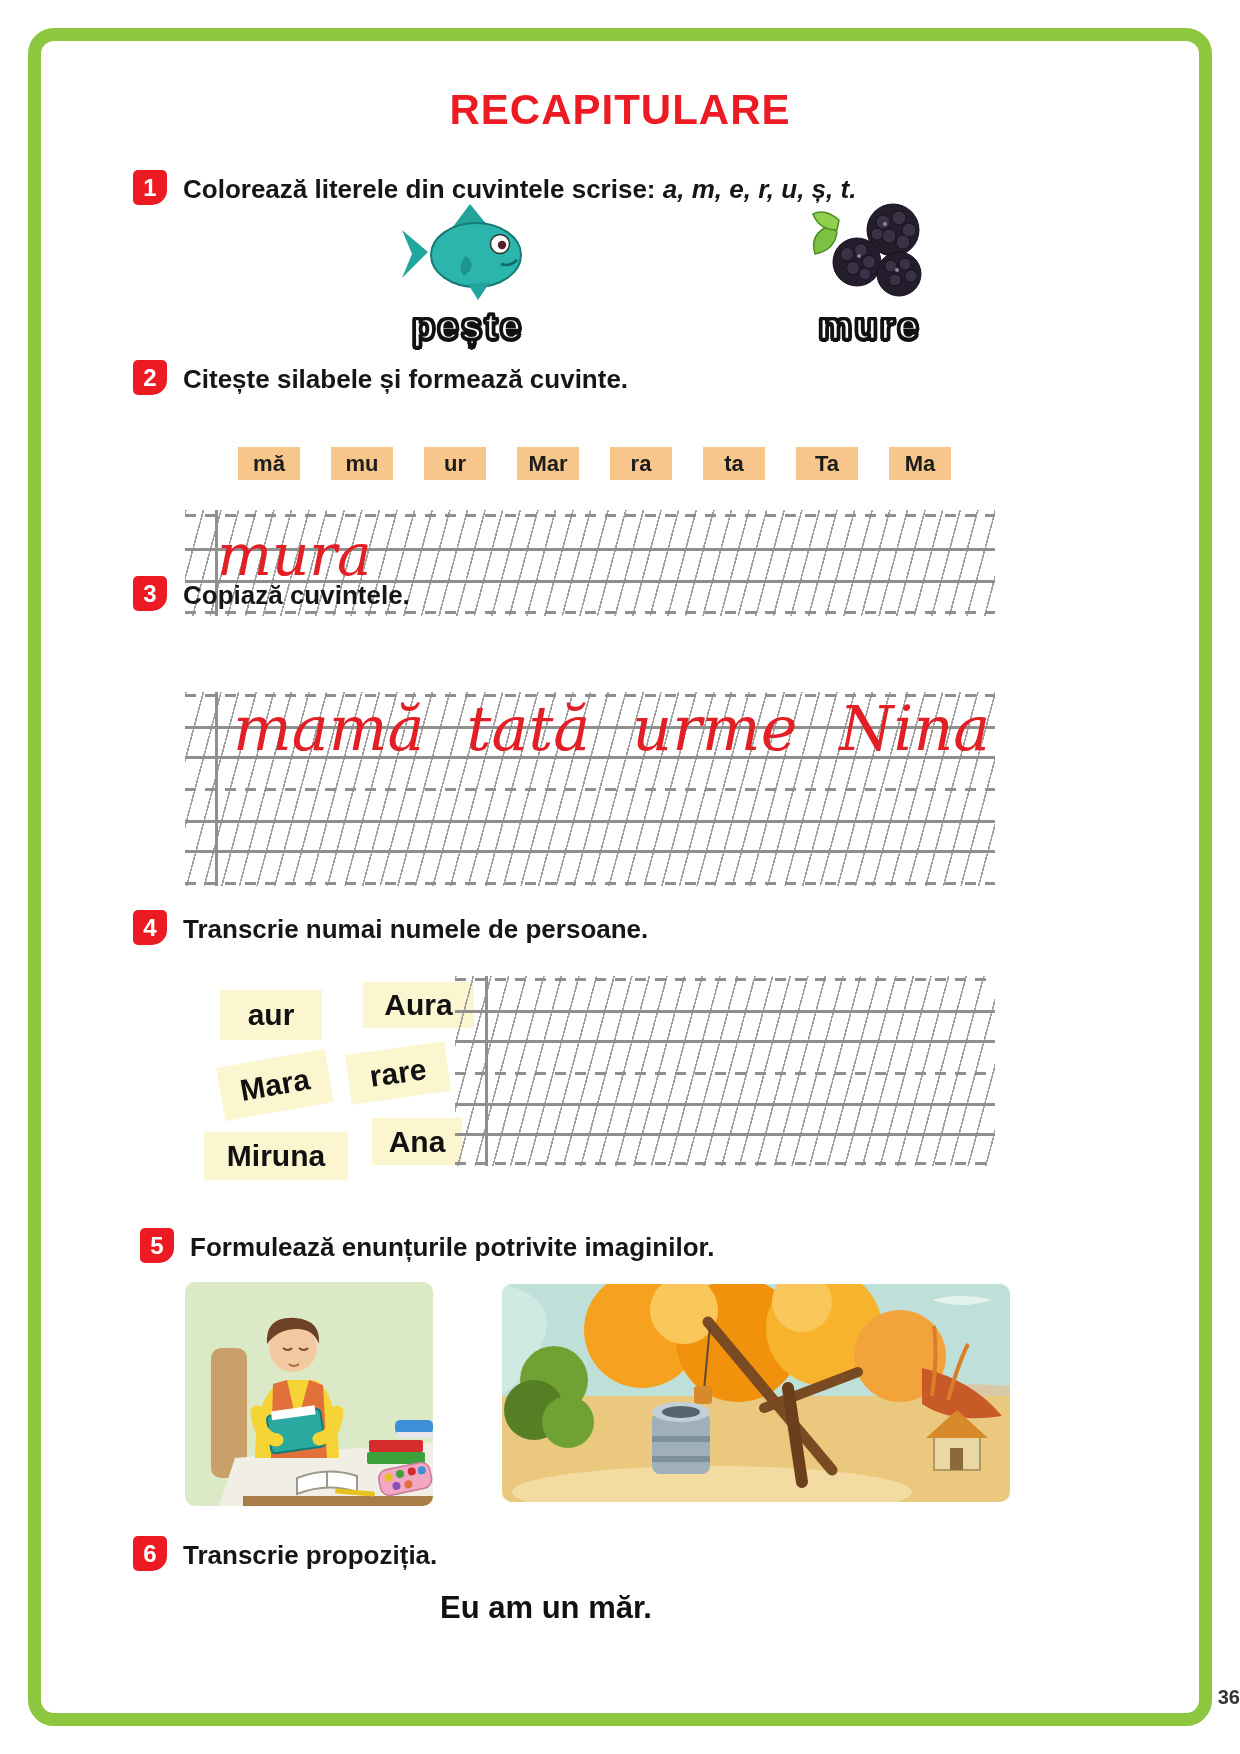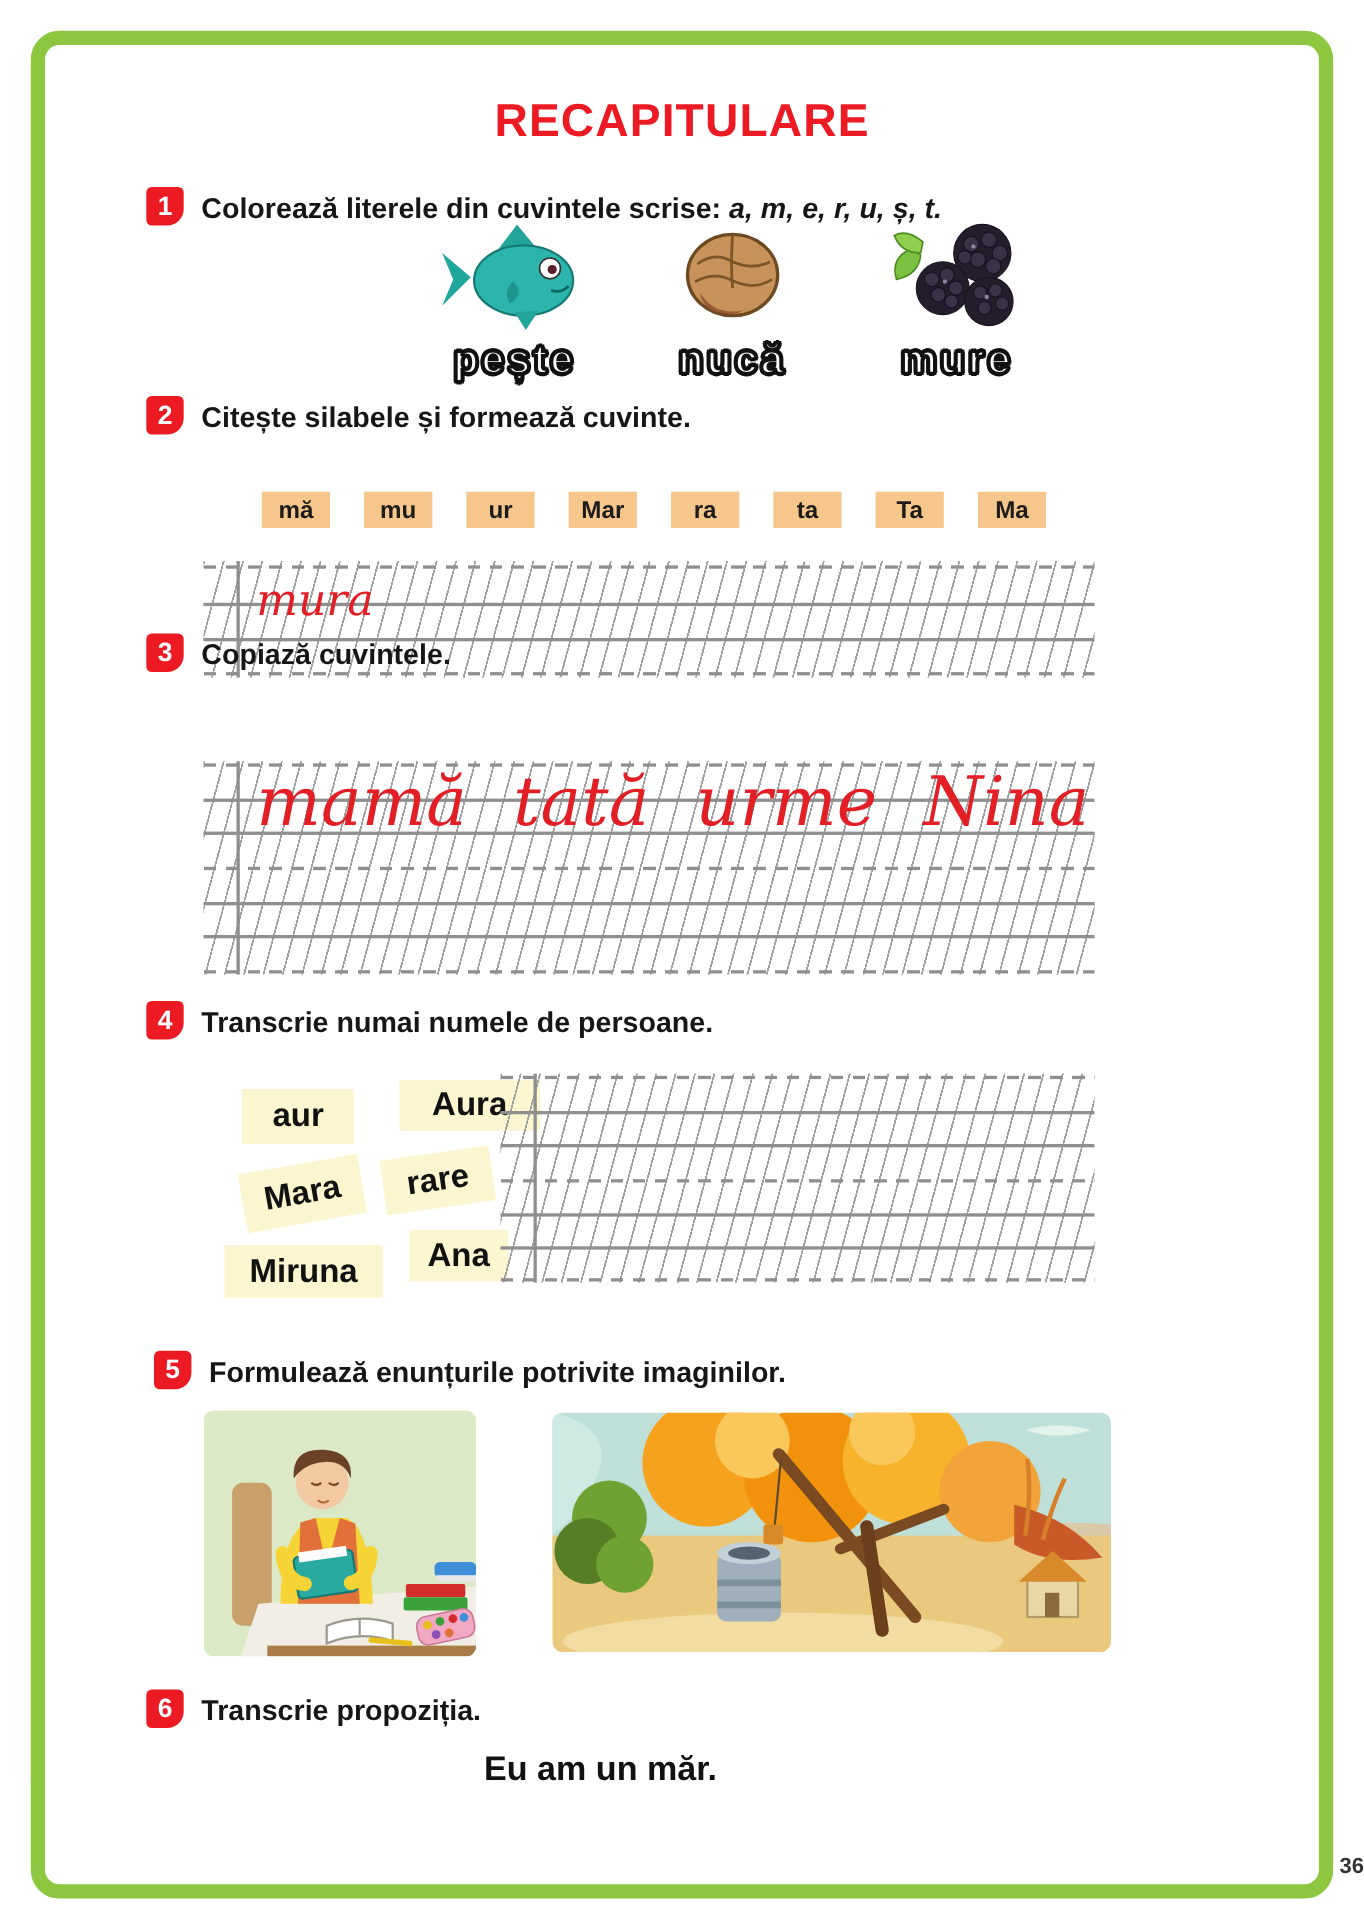--- a/index.html
+++ b/index.html
@@ -85,30 +85,20 @@
       <path d="M30 52 L4 30 L14 54 L4 78 Z" fill="#1FA79E"></path>
       <path d="M54 28 L72 4 L90 26 Z" fill="#23a49b"></path>
       <ellipse cx="78" cy="55" rx="45" ry="32" fill="#2CB5AC" stroke="#157a74" stroke-width="2"></ellipse>
       <path d="M70 84 L80 100 L92 82 Z" fill="#23a49b"></path>
       <path d="M68 56 Q80 66 66 76 Q58 66 68 56 Z" fill="#1d958d"></path>
       <circle cx="102" cy="44" r="9.5" fill="#ffffff" stroke="#333" stroke-width="1.5"></circle>
       <circle cx="104" cy="45" r="4.2" fill="#5a1f2b"></circle>
       <path d="M119 60 Q112 67 103 64" stroke="#0f6a64" stroke-width="2.5" fill="none"></path>
     </svg>
     <span class="bubble">pește</span>
-  </div>
-  <div class="ex1-item" style="left:416px;">
-    <svg width="120" height="104" viewBox="0 0 120 104">
-      <ellipse cx="60" cy="50" rx="41" ry="37" fill="#C8935A" stroke="#6d4a22" stroke-width="3"></ellipse>
-      <path d="M28 40 Q44 28 60 38 Q78 46 94 38" stroke="#7c5526" stroke-width="2.5" fill="none"></path>
-      <path d="M26 56 Q44 46 62 56 Q80 64 96 54" stroke="#7c5526" stroke-width="2.5" fill="none"></path>
-      <path d="M60 14 Q58 40 60 62" stroke="#7c5526" stroke-width="2.5" fill="none"></path>
-      <path d="M30 66 Q44 88 70 82 Q56 90 40 82 Q32 76 30 66 Z" fill="#8a4a28" opacity="0.75"></path>
-    </svg>
-    <span class="bubble">nucă</span>
   </div>
   <div class="ex1-item" style="left:620px;">
     <svg width="130" height="104" viewBox="0 0 130 104">
       <path d="M24 26 Q4 34 10 54 Q30 50 32 32 Z" fill="#7CC242" stroke="#4e8c22" stroke-width="1.5"></path>
       <path d="M34 20 Q20 8 8 14 Q14 30 32 30 Z" fill="#8FD04F" stroke="#4e8c22" stroke-width="1.5"></path>
       <g stroke="#171221" stroke-width="1">
         <circle cx="88" cy="30" r="26" fill="#241d2b"></circle>
         <circle cx="78" cy="22" r="7" fill="#3a3247"></circle>
           <circle cx="94" cy="18" r="7" fill="#3a3247"></circle>
         <circle cx="104" cy="30" r="7" fill="#3a3247"></circle>
@@ -150,21 +140,21 @@
   <div class="tile">Ta</div>
   <div class="tile">Ma</div>
 </div>
 
 <div class="ruled" style="left:185px; top:510px; width:810px; height:106px;">
   <div class="ln-d" style="top:4px;"></div>
   <div class="ln-s" style="top:38px;"></div>
   <div class="ln-s" style="top:70px;"></div>
   <div class="ln-d" style="top:101px;"></div>
   <div class="vln"></div>
-  <span class="cursive" style="position:absolute; left:48px; top:16px; font-size:40px;">mura</span>
+  <span class="cursive" style="position:absolute; left:32px; top:16px; font-size:58px;">mura</span>
 </div>
 
 <div class="exh" style="left:133px; top:576px;">
   <div class="badge">3</div>
   <div class="instr">Copiază cuvintele.</div>
 </div>
 
 <div class="ruled" style="left:185px; top:692px; width:810px; height:194px;">
   <div class="ln-d" style="top:2px;"></div>
   <div class="ln-s" style="top:34px;"></div>
@@ -182,21 +172,21 @@
   </div>
 </div>
 
 <div class="exh" style="left:133px; top:910px;">
   <div class="badge">4</div>
   <div class="instr">Transcrie numai numele de persoane.</div>
 </div>
 
 <div class="cards">
   <div class="card" style="left:40px; top:18px; width:102px; height:50px;">aur</div>
-  <div class="card" style="left:183px; top:10px; width:128px; height:46px;">Aura</div>
+  <div class="card" style="left:183px; top:10px; width:111px; height:46px;">Aura</div>
   <div class="card" style="left:40px; top:86px; width:110px; height:54px; transform:rotate(-10deg);">Mara</div>
   <div class="card" style="left:168px; top:76px; width:100px; height:50px; transform:rotate(-8deg);">rare</div>
   <div class="card" style="left:24px; top:160px; width:144px; height:48px;">Miruna</div>
   <div class="card" style="left:192px; top:146px; width:90px; height:47px;">Ana</div>
 </div>
 
 <div class="ruled" style="left:455px; top:976px; width:540px; height:190px;">
   <div class="ln-d" style="top:2px;"></div>
   <div class="ln-s" style="top:34px;"></div>
   <div class="ln-s" style="top:64px;"></div>

